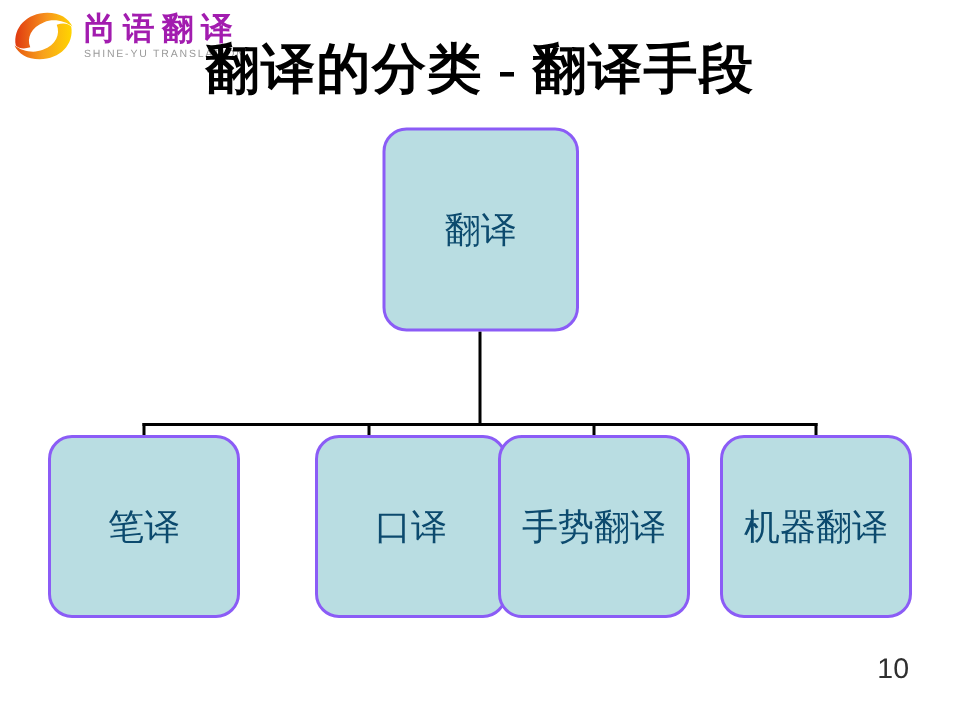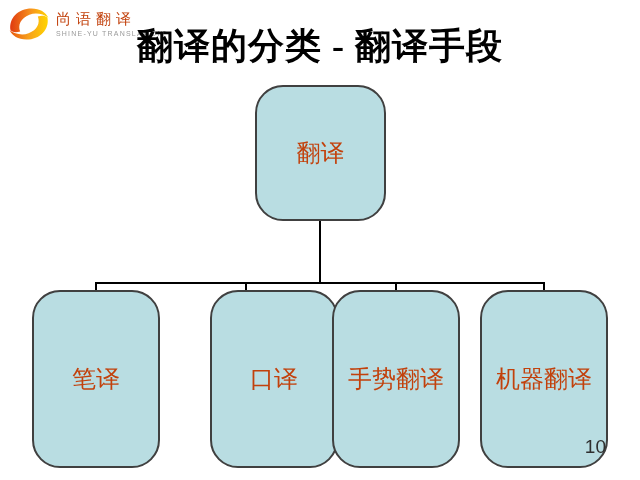--- a/index.html
+++ b/index.html
@@ -29,23 +29,23 @@
     flex: 0 0 auto;
   }
   .logo-text {
     margin-left: 6px;
     display: flex;
     flex-direction: column;
     line-height: 1;
   }
   .logo-cn {
     font-family: "Liberation Serif", serif;
-    font-size: 15px;
-    font-weight: normal;
-    color: #c2410c;
+    font-size: 21px;
+    font-weight: bold;
+    color: #a21caf;
     letter-spacing: 5px;
     white-space: nowrap;
   }
   .logo-en {
     font-size: 7px;
     color: #9a9a9a;
     letter-spacing: 1.2px;
     margin-top: 3px;
     white-space: nowrap;
   }
@@ -69,40 +69,40 @@
   .diagram {
     position: absolute;
     left: 0;
     top: 0;
     width: 640px;
     height: 480px;
   }
   .node {
     position: absolute;
     background: #b9dde2;
-    border: 2px solid #404040;
-    border-radius: 28px;
+    border: 2px solid #8b5cf6;
+    border-radius: 16px;
     display: flex;
     align-items: center;
     justify-content: center;
     font-family: "Liberation Serif", serif;
     font-size: 24px;
-    color: #c2410c;
+    color: #0c4a6e;
     box-sizing: border-box;
     white-space: nowrap;
   }
   .node-root {
     left: 255px;
     top: 85px;
     width: 131px;
     height: 136px;
   }
   .node-child {
     top: 290px;
-    height: 178px;
+    height: 122px;
     width: 128px;
   }
   .node-c0 { left: 32px;  }
   .node-c1 { left: 182px; margin-left: 28px; }
   .node-c2 { left: 332px; }
   .node-c3 { left: 480px; }
 
   .connector {
     position: absolute;
     background: #000000;

